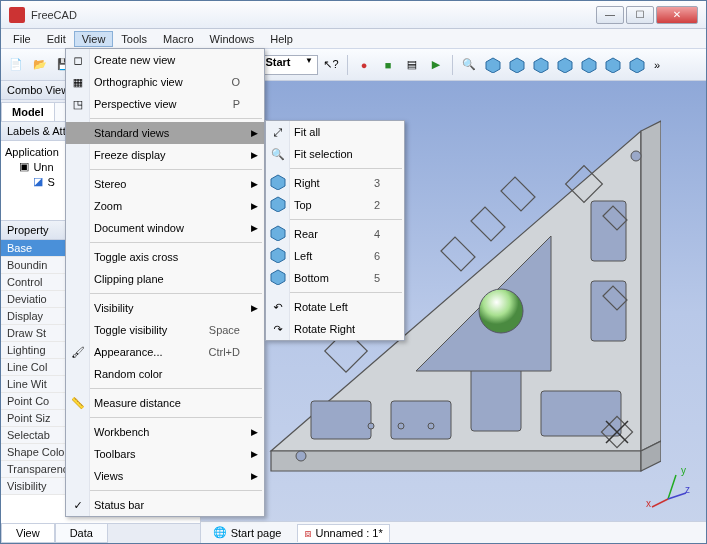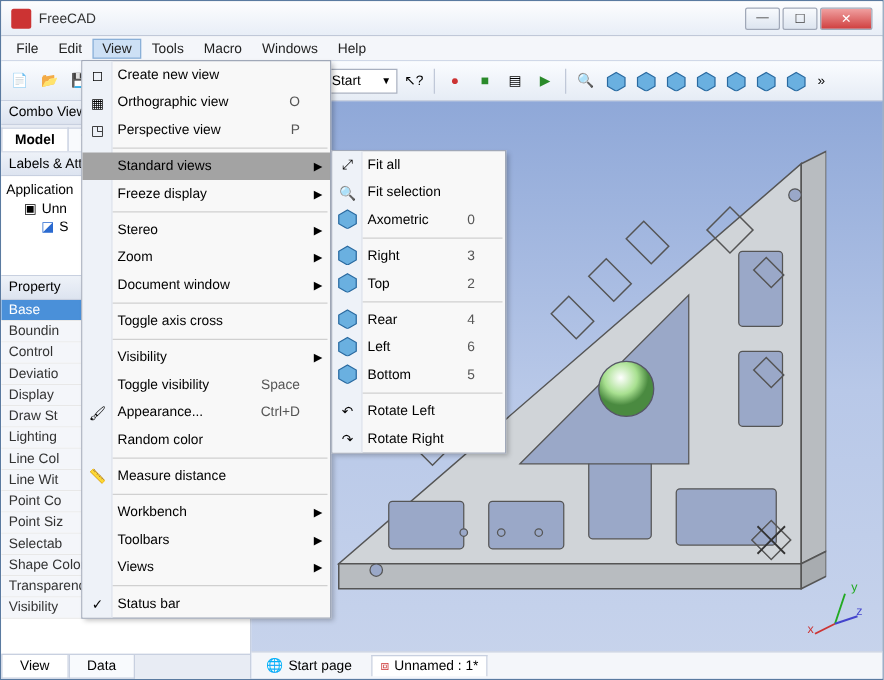--- a/index.html
+++ b/index.html
@@ -14,21 +14,21 @@
 .win-btn { width: 28px; height: 18px; border: 1px solid #a0a8b8; background: linear-gradient(#f8fafd,#dde5f0); border-radius: 2px; display: flex; align-items: center; justify-content: center; font-size: 10px; color: #444; }
 .win-btn.close { background: linear-gradient(#f0a0a0,#d04040); color: #fff; width: 42px; }
 
 .menubar { height: 20px; background: #f4f6fa; display: flex; align-items: center; padding: 0 4px; border-bottom: 1px solid #d0d8e8; }
 .menubar .mitem { padding: 2px 8px; color: #222; cursor: default; }
 .menubar .mitem.open { background: #cde0f5; border: 1px solid #8ab0d8; padding: 1px 7px; }
 
 .toolbar { height: 32px; background: linear-gradient(#fafcff,#e6ecf5); border-bottom: 1px solid #c8d0e0; display: flex; align-items: center; padding: 0 4px; gap: 2px; }
 .tb-btn { width: 22px; height: 22px; display: flex; align-items: center; justify-content: center; border-radius: 2px; }
 .tb-sep { width: 1px; height: 20px; background: #c0c8d8; margin: 0 3px; }
-.tb-combo { height: 20px; border: 1px solid #a8b0c0; background: #fff; display: flex; align-items: center; padding: 0 4px; gap: 4px; min-width: 70px; }
+.tb-combo { height: 20px; border: 1px solid #a8b0c0; background: #fff; display: flex; align-items: flex-start; padding: 0 4px; gap: 4px; min-width: 70px; font-weight: bold; }
 .tb-combo .arrow { margin-left: auto; font-size: 8px; }
 
 .body-row { flex: 1; display: flex; min-height: 0; }
 
 .sidebar { width: 200px; background: #f4f6fa; border-right: 1px solid #c8d0e0; display: flex; flex-direction: column; }
 .panel-title { background: linear-gradient(#eef2f8,#dde4f0); padding: 3px 6px; border-bottom: 1px solid #c8d0e0; display:flex; align-items:center; justify-content:space-between; }
 .tabstrip { display: flex; border-bottom: 1px solid #c8d0e0; background: #e8ecf4; }
 .tabstrip .tab { padding: 3px 10px; border: 1px solid #c8d0e0; border-bottom: none; background: #f8fafd; margin-right: -1px; margin-top: 2px; }
 .tabstrip .tab.active { background: #fff; font-weight: bold; }
 .tree { flex: 0 0 80px; background: #fff; padding: 4px; border-bottom: 1px solid #c8d0e0; overflow: hidden; }
@@ -390,20 +390,24 @@
     <div class="drow">
       <span class="dicon"></span>
       <span>Document window</span>
       <span class="subarrow">▶</span>
     </div>
     <div class="dsep"></div>
     <div class="drow">
       <span class="dicon"></span>
       <span>Toggle axis cross</span>
     </div>
+    <div class="drow">
+      <span class="dicon"></span>
+      <span>Clipping plane</span>
+    </div>
     <div class="dsep"></div>
     <div class="drow">
       <span class="dicon"></span>
       <span>Visibility</span>
       <span class="subarrow">▶</span>
     </div>
     <div class="drow">
       <span class="dicon"></span>
       <span>Toggle visibility</span>
       <span class="shortcut">Space</span>
@@ -448,27 +452,20 @@
 <div class="dropdown" id="stdviews-menu" style="left:265px; top:120px; width:140px;">
   <div class="menu-iconcol"></div>
 <div class="drow">
       <span class="dicon">⤢</span>
       <span>Fit all</span>
     </div>
     <div class="drow">
       <span class="dicon">🔍</span>
       <span>Fit selection</span>
     </div>
-    <div class="drow">
-      <span class="dicon"><svg class="cube">
-          <polygon points="8,1 15,5 15,12 8,16 1,12 1,5" fill="#6ab0e0" stroke="#2a6aa0"></polygon>
-        </svg></span>
-      <span>Axometric</span>
-      <span class="shortcut">0</span>
-    </div>
     <div class="dsep"></div>
     <div class="drow">
       <span class="dicon"><svg class="cube">
           <polygon points="8,1 15,5 15,12 8,16 1,12 1,5" fill="#6ab0e0" stroke="#2a6aa0"></polygon>
         </svg></span>
       <span>Right</span>
       <span class="shortcut">3</span>
     </div>
     <div class="drow">
       <span class="dicon"><svg class="cube">

